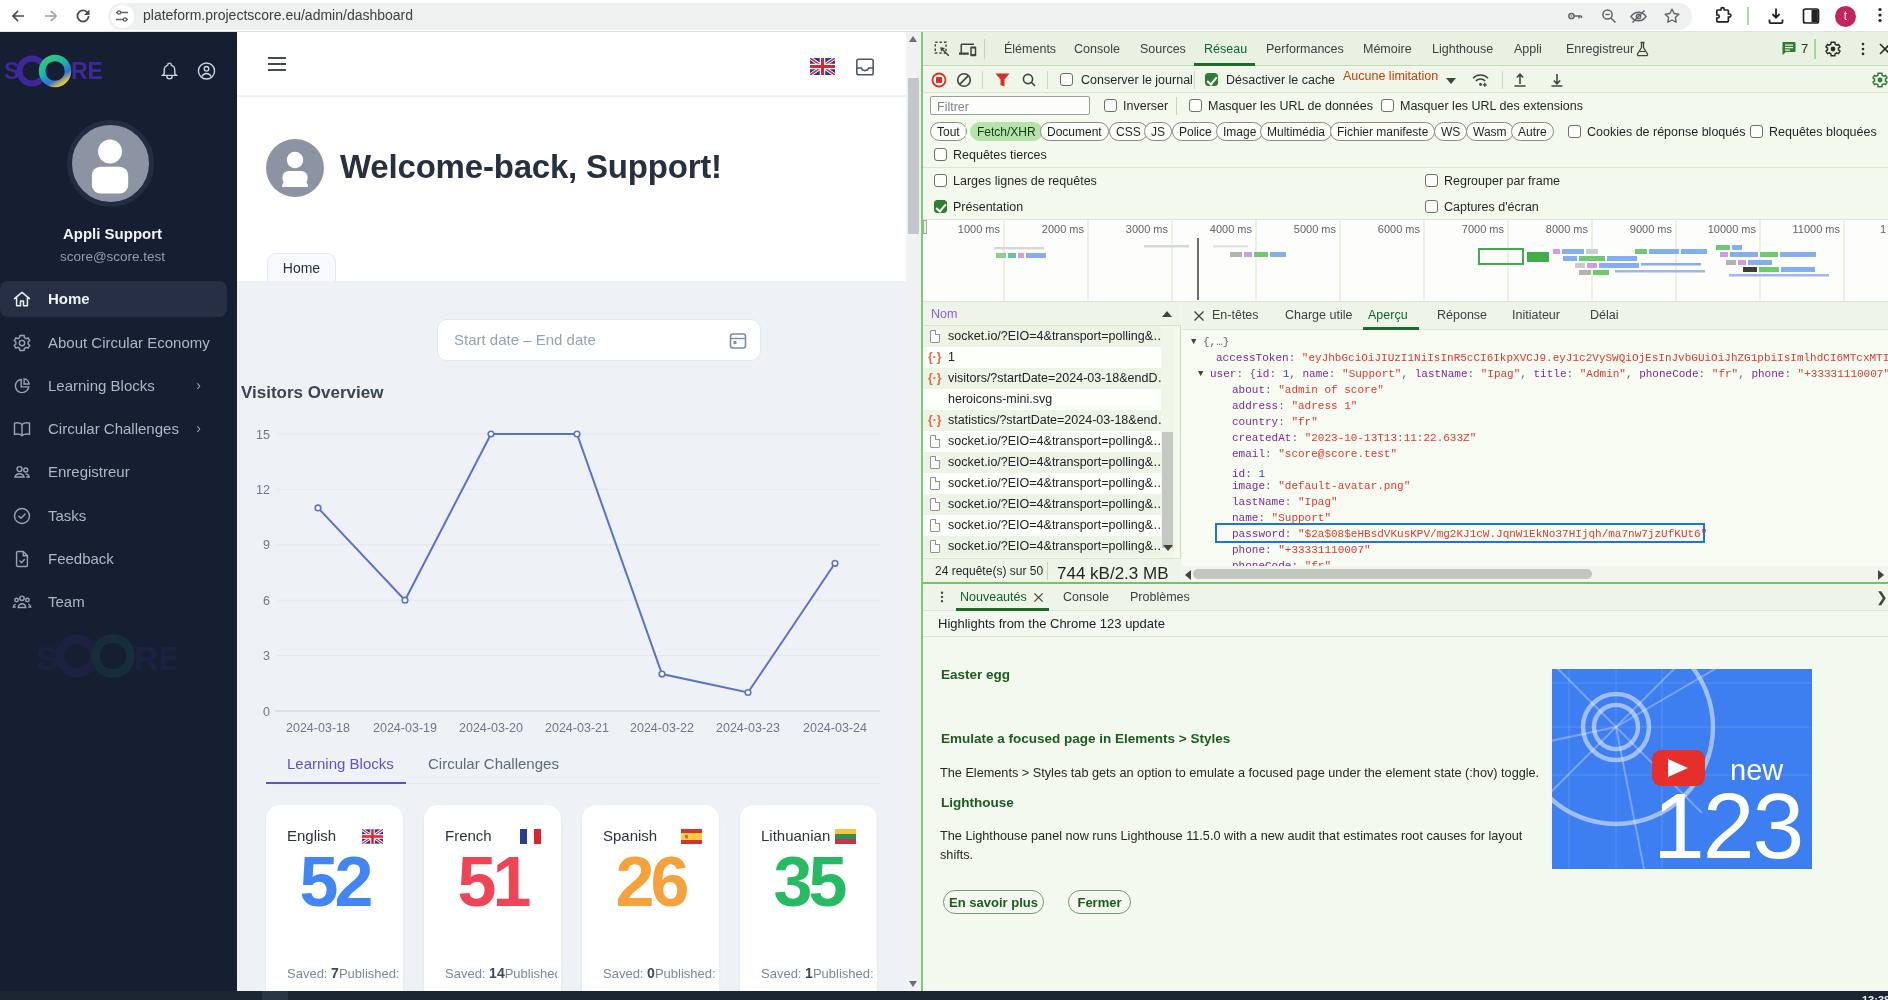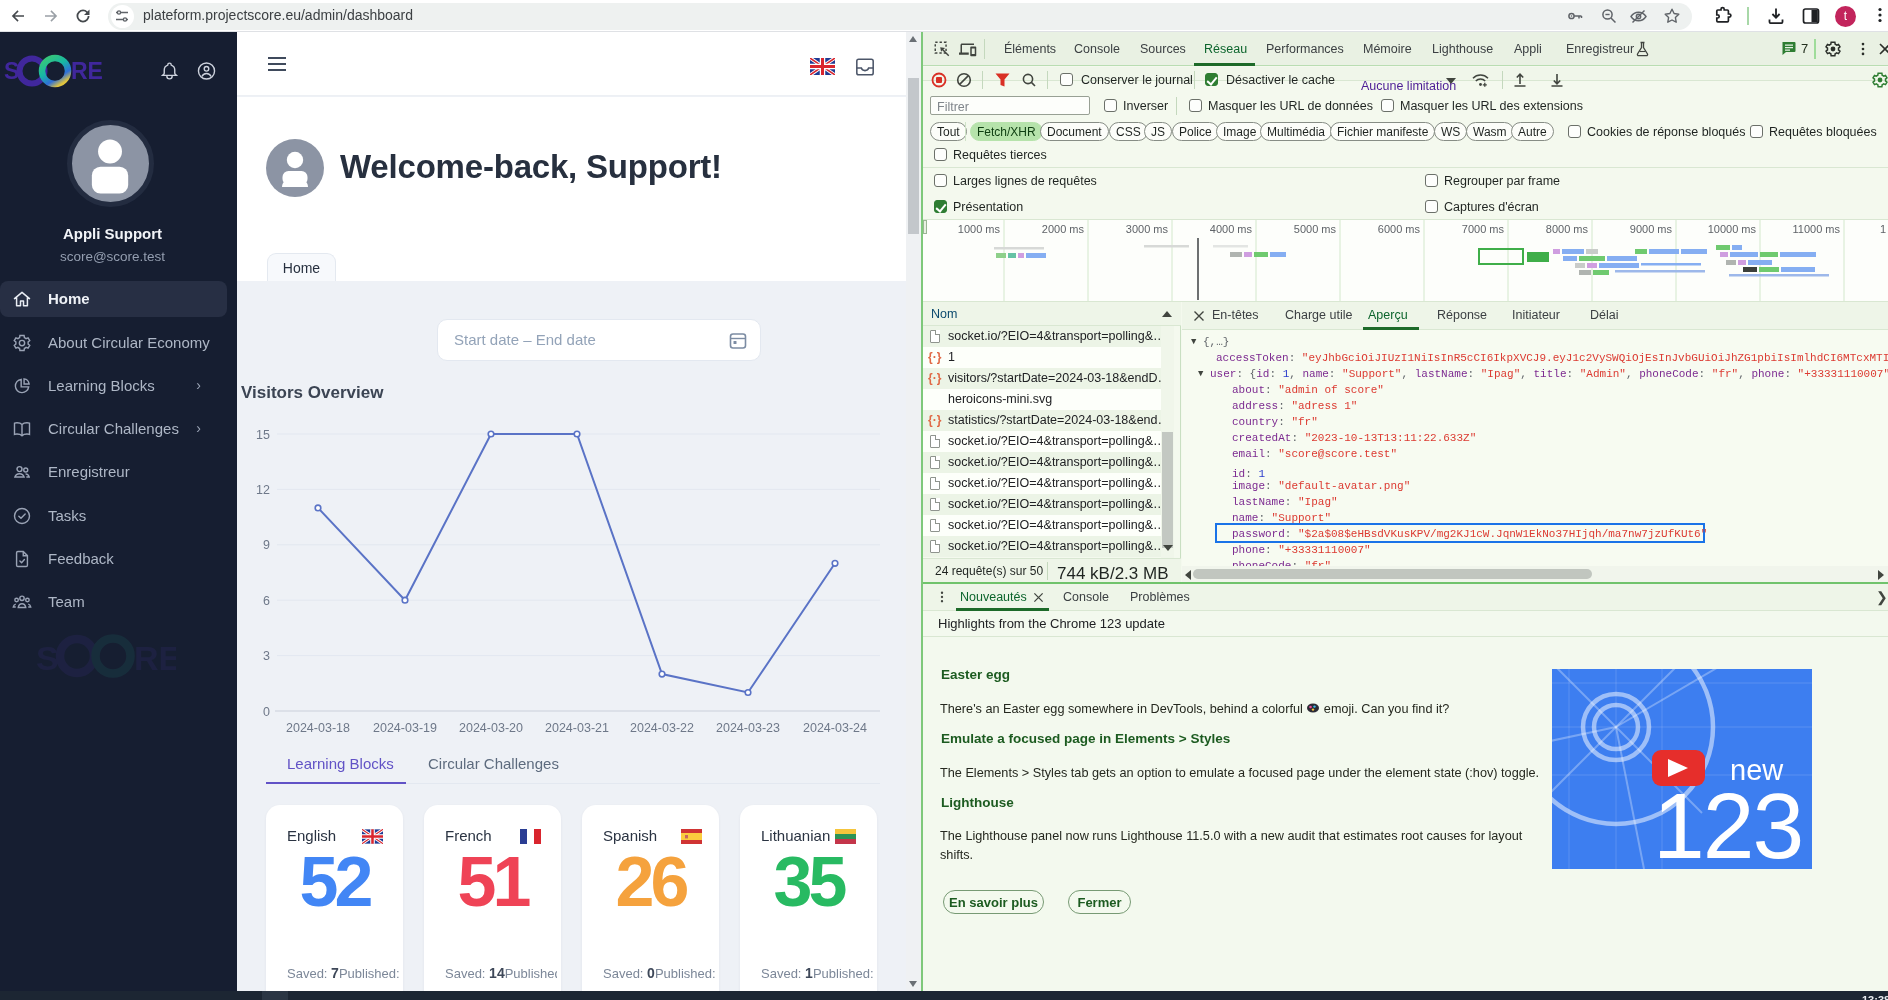--- a/index.html
+++ b/index.html
@@ -426,21 +426,21 @@
       <svg class="abs" style="left:932px;top:9px" width="16" height="16" viewBox="0 0 18 18">
           <circle cx="9" cy="3.5" r="1.5" fill="#2b2f2a"></circle>
           <circle cx="9" cy="9" r="1.5" fill="#2b2f2a"></circle>
           <circle cx="9" cy="14.5" r="1.5" fill="#2b2f2a"></circle>
         </svg>
       <svg class="abs" style="left:954px;top:9px" width="16" height="16" viewBox="0 0 16 16">
           <path d="M3 3l10 10M13 3L3 13" stroke="#2b2f2a" stroke-width="1.6"></path>
         </svg>
     </div>
 
-    <div class="abs" style="left:0;top:35px;width:965px;height:14px;background:#f0f6ea;border-bottom:1px solid #d9e7d2;">
+    <div class="abs" style="left:0;top:35px;width:965px;height:26px;background:#f0f6ea;border-bottom:1px solid #d9e7d2;">
       <svg class="abs" style="left:8px;top:5px" width="16" height="16" viewBox="0 0 16 16">
           <circle cx="8" cy="8" r="6.5" fill="none" stroke="#d93025" stroke-width="1.8"></circle>
           <rect x="5" y="5" width="6" height="6" rx="1" fill="#d93025"></rect>
         </svg>
       <svg class="abs" style="left:33px;top:5px" width="16" height="16" viewBox="0 0 16 16">
           <circle cx="8" cy="8" r="6.3" fill="none" stroke="#41453f" stroke-width="1.6"></circle>
           <path d="M3.6 12.4L12.4 3.6" stroke="#41453f" stroke-width="1.6"></path>
         </svg>
       <div class="abs" style="left:59px;top:4px;width:1px;height:18px;background:#c4d8bd"></div>
       <svg class="abs" style="left:72px;top:6px" width="15" height="14" viewBox="0 0 15 14">
@@ -449,21 +449,21 @@
       <svg class="abs" style="left:98px;top:5px" width="16" height="16" viewBox="0 0 16 16" fill="none" stroke="#41453f" stroke-width="1.6">
           <circle cx="7" cy="7" r="4.6"></circle>
           <path d="M10.4 10.4L14 14"></path>
         </svg>
       <div class="abs" style="left:124px;top:4px;width:1px;height:18px;background:#c4d8bd"></div>
       <div class="chk" style="left:137px;top:6px"></div>
       <div class="dlabel" style="left:158px;top:6px">Conserver le journal</div>
       <div class="abs" style="left:271px;top:4px;width:1px;height:18px;background:#c4d8bd"></div>
       <div class="chk on" style="left:282px;top:6px"></div>
       <div class="dlabel" style="left:303px;top:6px">Désactiver le cache</div>
-      <div class="dlabel" style="left:420px;top:12px;color:#4c1d95;margin-left:18px;">Aucune limitation</div>
+      <div class="dlabel" style="left:420px;top:2px;color:#c2410c;">Aucune limitation</div>
       <div class="abs" style="left:523px;top:11px;width:0;height:0;border-left:5px solid transparent;border-right:5px solid transparent;border-top:6px solid #41453f;"></div>
       <svg class="abs" style="left:548px;top:5px" width="19" height="17" viewBox="0 0 19 17" fill="none" stroke="#41453f" stroke-width="1.5">
           <path d="M2 6.2a10.5 10.5 0 0 1 15 0M4.8 9a6.5 6.5 0 0 1 9.4 0"></path>
           <circle cx="9.5" cy="12.5" r="1.4" fill="#41453f" stroke="none"></circle>
           <circle cx="13.8" cy="12.8" r="2.6" fill="#f0f6ea" stroke="none"></circle>
           <path d="M13.8 10.8v4M11.8 12.8h4" stroke-width="1.3"></path>
         </svg>
       <div class="abs" style="left:579px;top:4px;width:1px;height:18px;background:#c4d8bd"></div>
       <svg class="abs" style="left:589px;top:5px" width="16" height="16" viewBox="0 0 16 16" fill="none" stroke="#41453f" stroke-width="1.6">
           <path d="M8 12V2.5M4.8 5.5L8 2.2l3.2 3.3M2.5 14h11"></path>
@@ -602,21 +602,21 @@
           <rect x="825" y="40" width="24" height="5" fill="#85aef2"></rect>
         <rect x="820" y="47" width="14" height="5" fill="#3b3f3b"></rect>
           <rect x="836" y="47" width="20" height="5" fill="#6fca6f"></rect>
           <rect x="858" y="47" width="34" height="5" fill="#85aef2"></rect>
         <rect x="806" y="54" width="100" height="2.5" fill="#9db8ea"></rect>
       </svg>
     </div>
 
     <div class="abs" style="left:0;top:270px;width:258px;height:280px;border-right:1px solid #c9dfc2;">
       <div class="abs" style="left:0;top:0;width:258px;height:24px;background:#eef5e8;border-bottom:1px solid #d9e7d2;">
-        <div class="dlabel" style="left:8px;top:5px;color:#0c4a6e;">Nom</div>
+        <div class="dlabel" style="left:8px;top:5px;color:#8b5cf6;">Nom</div>
         <div class="abs" style="left:239px;top:9px;width:0;height:0;border-left:5px solid transparent;border-right:5px solid transparent;border-bottom:6px solid #41453f;"></div>
       </div>
       <div class="netrow nr-g" style="top:24px"><span class="ic-doc"></span>socket.io/?EIO=4&amp;transport=polling&amp;…</div>
       <div class="netrow" style="top:45px"><span class="ic-json">{·}</span>1</div>
       <div class="netrow nr-g" style="top:66px"><span class="ic-json">{·}</span>visitors/?startDate=2024-03-18&amp;endD…</div>
       <div class="netrow" style="top:87px"><span class="ic-none"></span>heroicons-mini.svg</div>
       <div class="netrow nr-g" style="top:108px"><span class="ic-json">{·}</span>statistics/?startDate=2024-03-18&amp;end…</div>
       <div class="netrow" style="top:129px"><span class="ic-doc"></span>socket.io/?EIO=4&amp;transport=polling&amp;…</div>
       <div class="netrow nr-g" style="top:150px"><span class="ic-doc"></span>socket.io/?EIO=4&amp;transport=polling&amp;…</div>
       <div class="netrow" style="top:171px"><span class="ic-doc"></span>socket.io/?EIO=4&amp;transport=polling&amp;…</div>
@@ -688,26 +688,20 @@
         <div class="abs" style="left:33px;top:24px;width:93px;height:3px;background:#1d6a29;"></div>
         <div class="ptab" style="left:140px">Console</div>
         <div class="ptab" style="left:207px">Problèmes</div>
         <div class="abs" style="left:953px;top:5px;font-size:14px;color:#41453f;">❯</div>
       </div>
       <div class="abs" style="left:0;top:27px;width:965px;height:26px;background:#f3f9ee;border-bottom:1px solid #d9e7d2;">
         <div class="abs" style="left:15px;top:5px;font-size:13px;color:#202124;">Highlights from the Chrome 123 update</div>
       </div>
 
       <div class="whn-h" style="left:18px;top:83px;">Easter egg</div>
-      <div class="whn-p" style="left:17px;top:116px;">There's an Easter egg somewhere in DevTools, behind a colorful <svg width="14" height="12" viewBox="0 0 14 12" style="vertical-align:-1px">
-            <ellipse cx="7" cy="6" rx="6" ry="4.6" fill="#2b2b35"></ellipse>
-            <circle cx="4.5" cy="5" r="1.3" fill="#e84d9a"></circle>
-            <circle cx="8.5" cy="4.6" r="1.2" fill="#3fc0f0"></circle>
-            <circle cx="7" cy="7.6" r="1.2" fill="#f5c542"></circle>
-          </svg> emoji. Can you find it?</div>
       <div class="whn-h" style="left:18px;top:147px;">Emulate a focused page in Elements &gt; Styles</div>
       <div class="whn-p" style="left:17px;top:180px;">The Elements &gt; Styles tab gets an option to emulate a focused page under the element state (:hov) toggle.</div>
       <div class="whn-h" style="left:18px;top:211px;">Lighthouse</div>
       <div class="whn-p" style="left:17px;top:243px;width:590px;">The Lighthouse panel now runs Lighthouse 11.5.0 with a new audit that estimates root causes for layout shifts.</div>
       <div class="wbtn" style="left:20px;top:306px;width:101px;">En savoir plus</div>
       <div class="wbtn" style="left:145px;top:306px;width:63px;">Fermer</div>
 
       <svg class="abs" style="left:629px;top:85px" width="260" height="200" viewBox="0 0 260 200">
         <rect width="260" height="200" fill="#3d7ef0"></rect>
         <g stroke="#ffffff" stroke-opacity="0.15" stroke-width="1">

